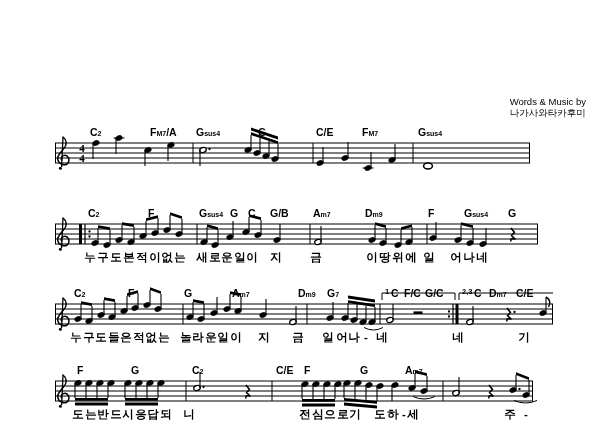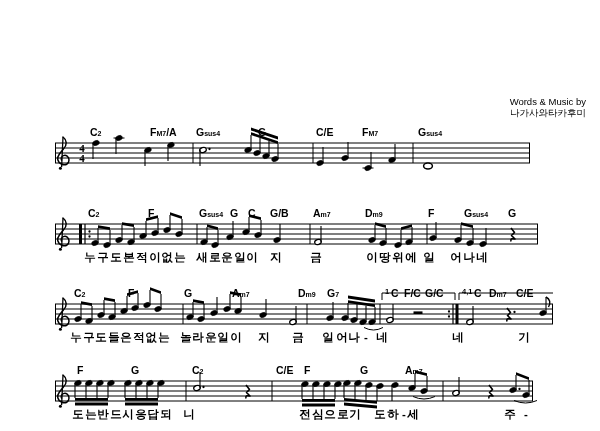--- a/index.html
+++ b/index.html
@@ -1,21 +1,21 @@
 <!DOCTYPE html>
 <html><head>
 <meta charset="utf-8">
 <style>
   html,body{margin:0;padding:0;background:#fff;}
   .page{position:relative;width:600px;height:431px;background:#fff;overflow:hidden;
         font-family:"Liberation Sans",sans-serif;color:#000;}
   .song-title{position:absolute;left:0;right:0;top:40px;margin:0;text-align:center;
         font-size:31px;font-weight:800;letter-spacing:1px;
         font-family:"Liberation Sans",sans-serif;}
-  .credits{position:absolute;top:96px;right:14px;text-align:right;
+  .credits{position:absolute;top:96px;right:14px;
         font-size:9.5px;line-height:11px;}
   .score-svg{position:absolute;left:0;top:0;}
   .text-layer{position:absolute;left:0;top:0;width:600px;height:431px;pointer-events:none;}
   .chord{position:absolute;font-size:10.5px;font-weight:600;white-space:nowrap;line-height:12px;}
   .chord .cs{font-size:7px;font-weight:600;}
   .chord .ct{font-size:10.5px;}
   .lyr{position:absolute;font-size:11.5px;font-weight:600;transform:translateX(-50%);
        white-space:nowrap;line-height:13px;}
   .volta-num{position:absolute;font-size:7.5px;font-weight:600;}
 </style>
@@ -414,15 +414,15 @@
       <span class="lyr" style="left: 330px; top: 408px;">으</span>
       <span class="lyr" style="left: 343px; top: 408px;">로</span>
       <span class="lyr" style="left: 355px; top: 408px;">기</span>
       <span class="lyr" style="left: 380px; top: 408px;">도</span>
       <span class="lyr" style="left: 393px; top: 408px;">하</span>
       <span class="lyr" style="left: 404px; top: 408px;">-</span>
       <span class="lyr" style="left: 413px; top: 408px;">세</span>
       <span class="lyr" style="left: 510px; top: 408px;">주</span>
       <span class="lyr" style="left: 526px; top: 408px;">-</span>
       <span class="volta-num" style="left: 385px; top: 287px;">1</span>
-      <span class="volta-num" style="left: 462px; top: 287px;">4,1</span>
+      <span class="volta-num" style="left: 462px; top: 287px;">2,3</span>
     </div>
 </div>
 
 </body></html>

